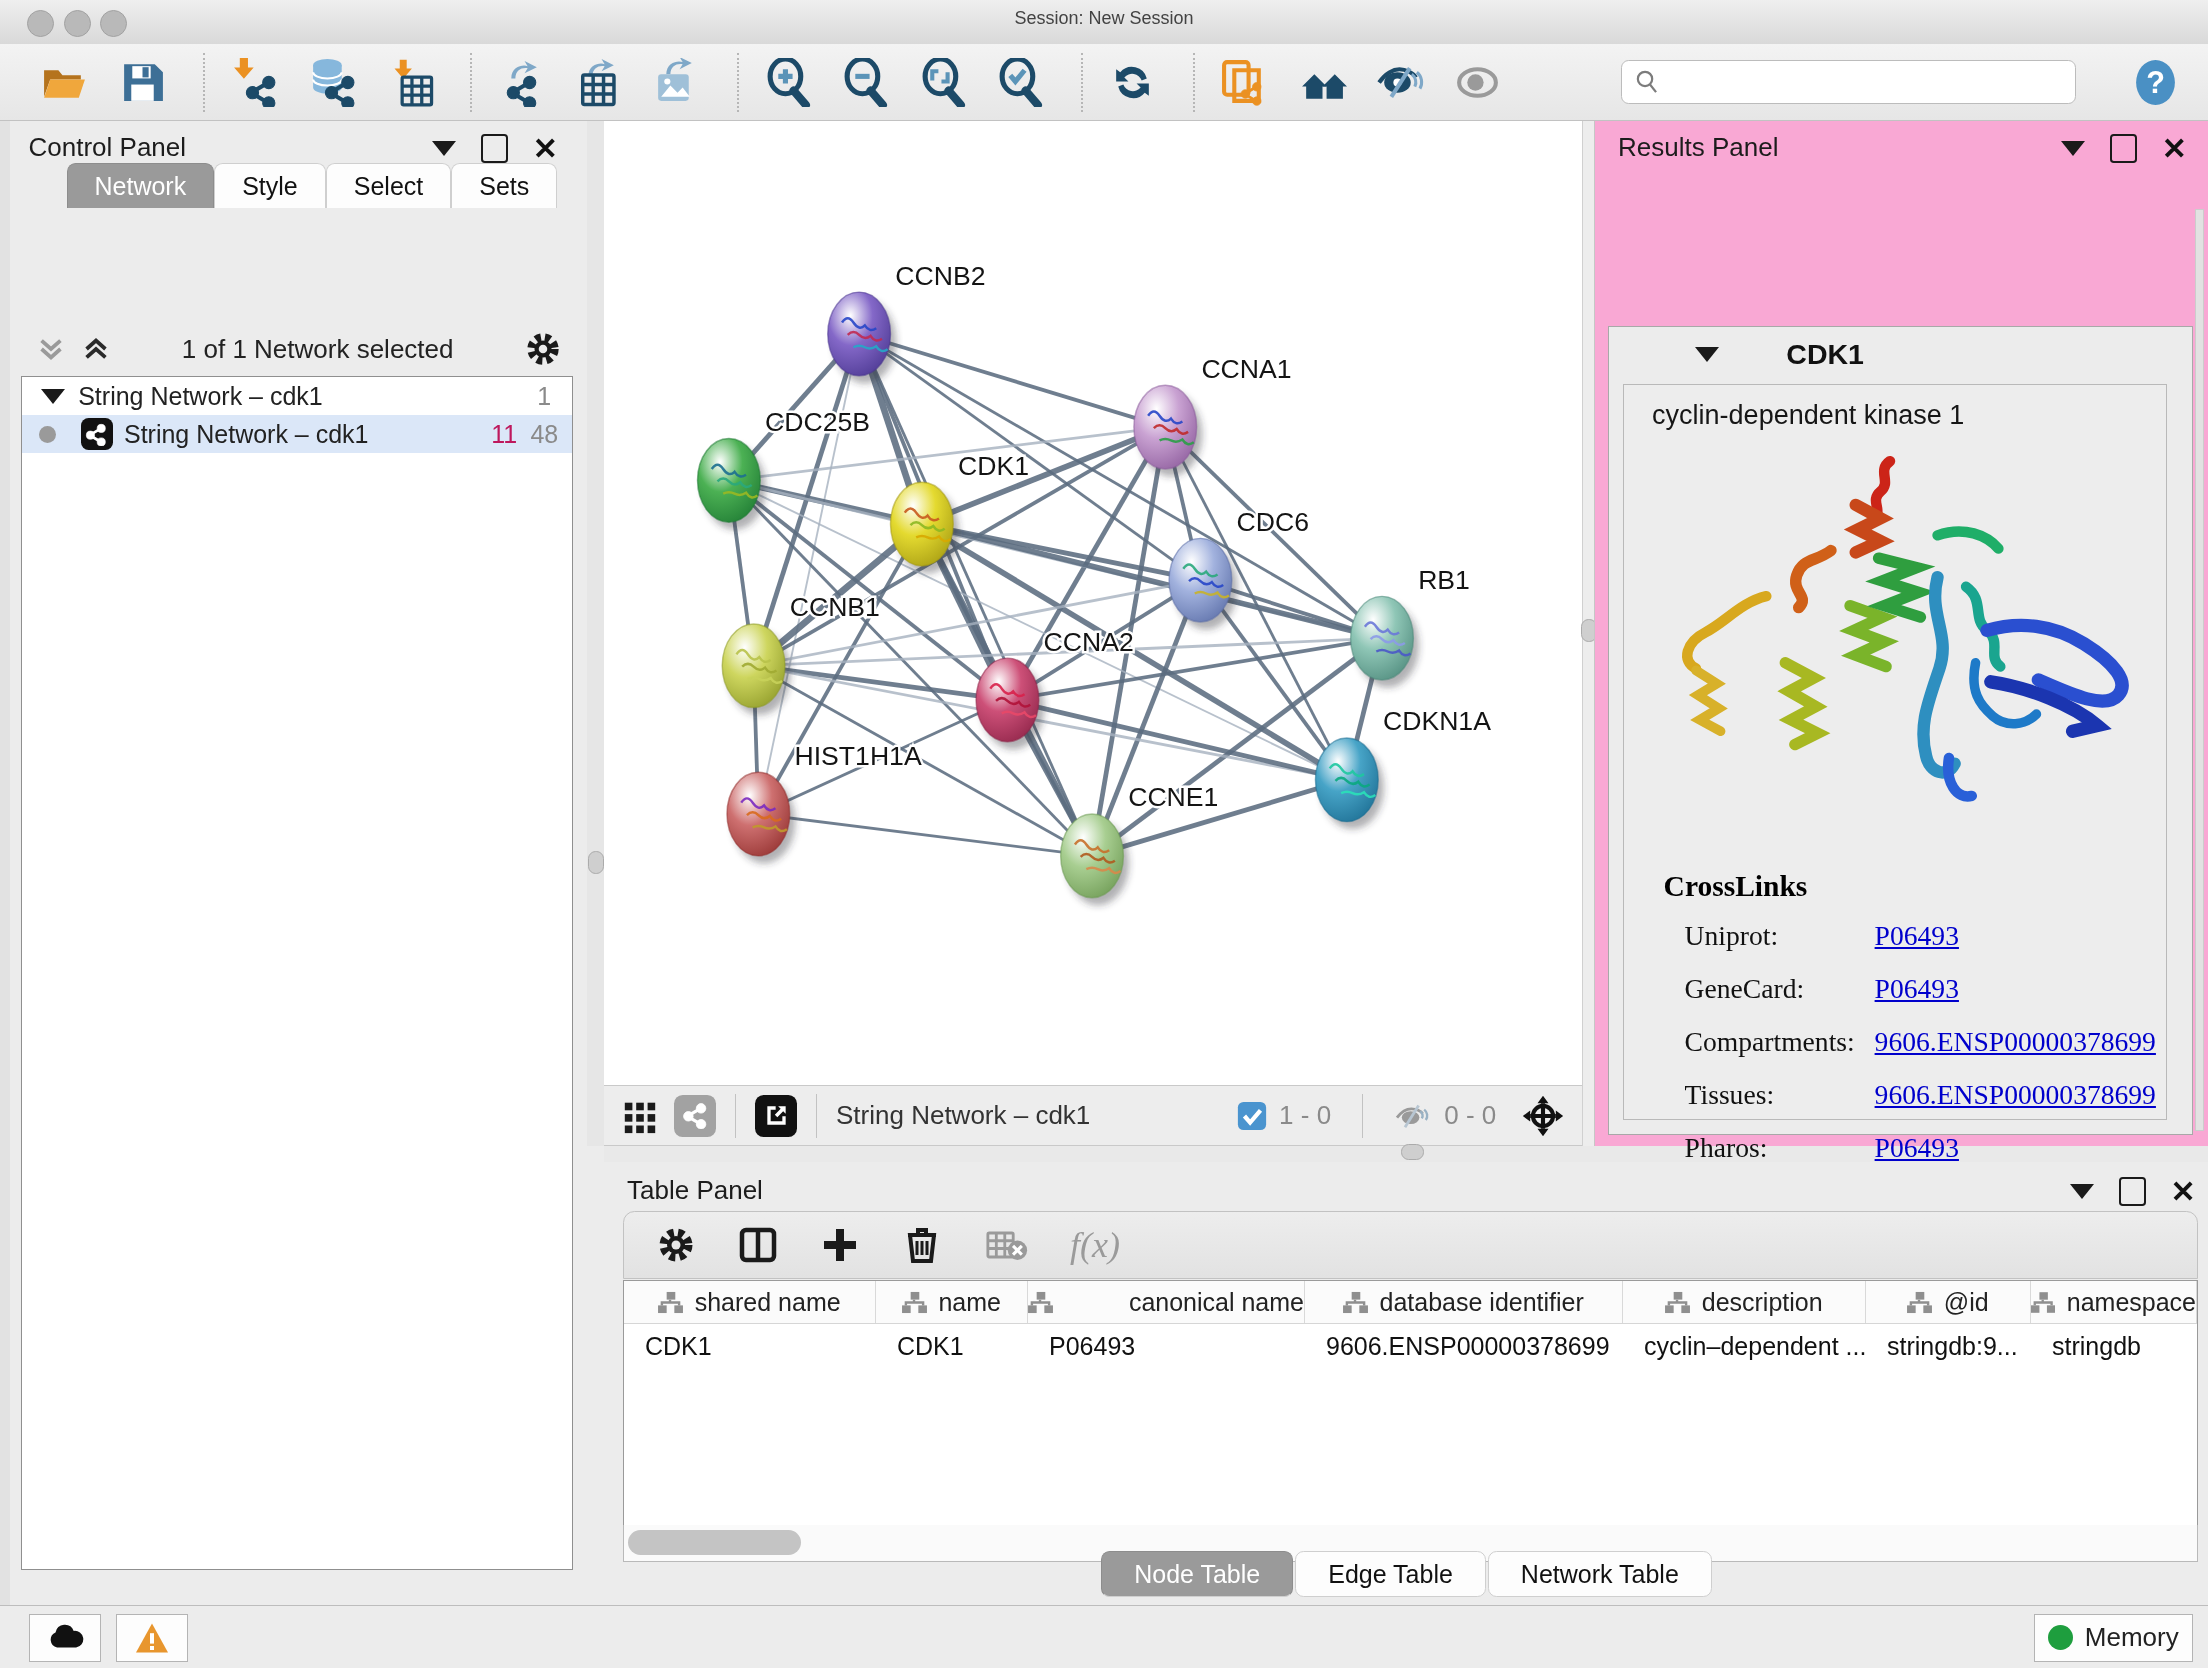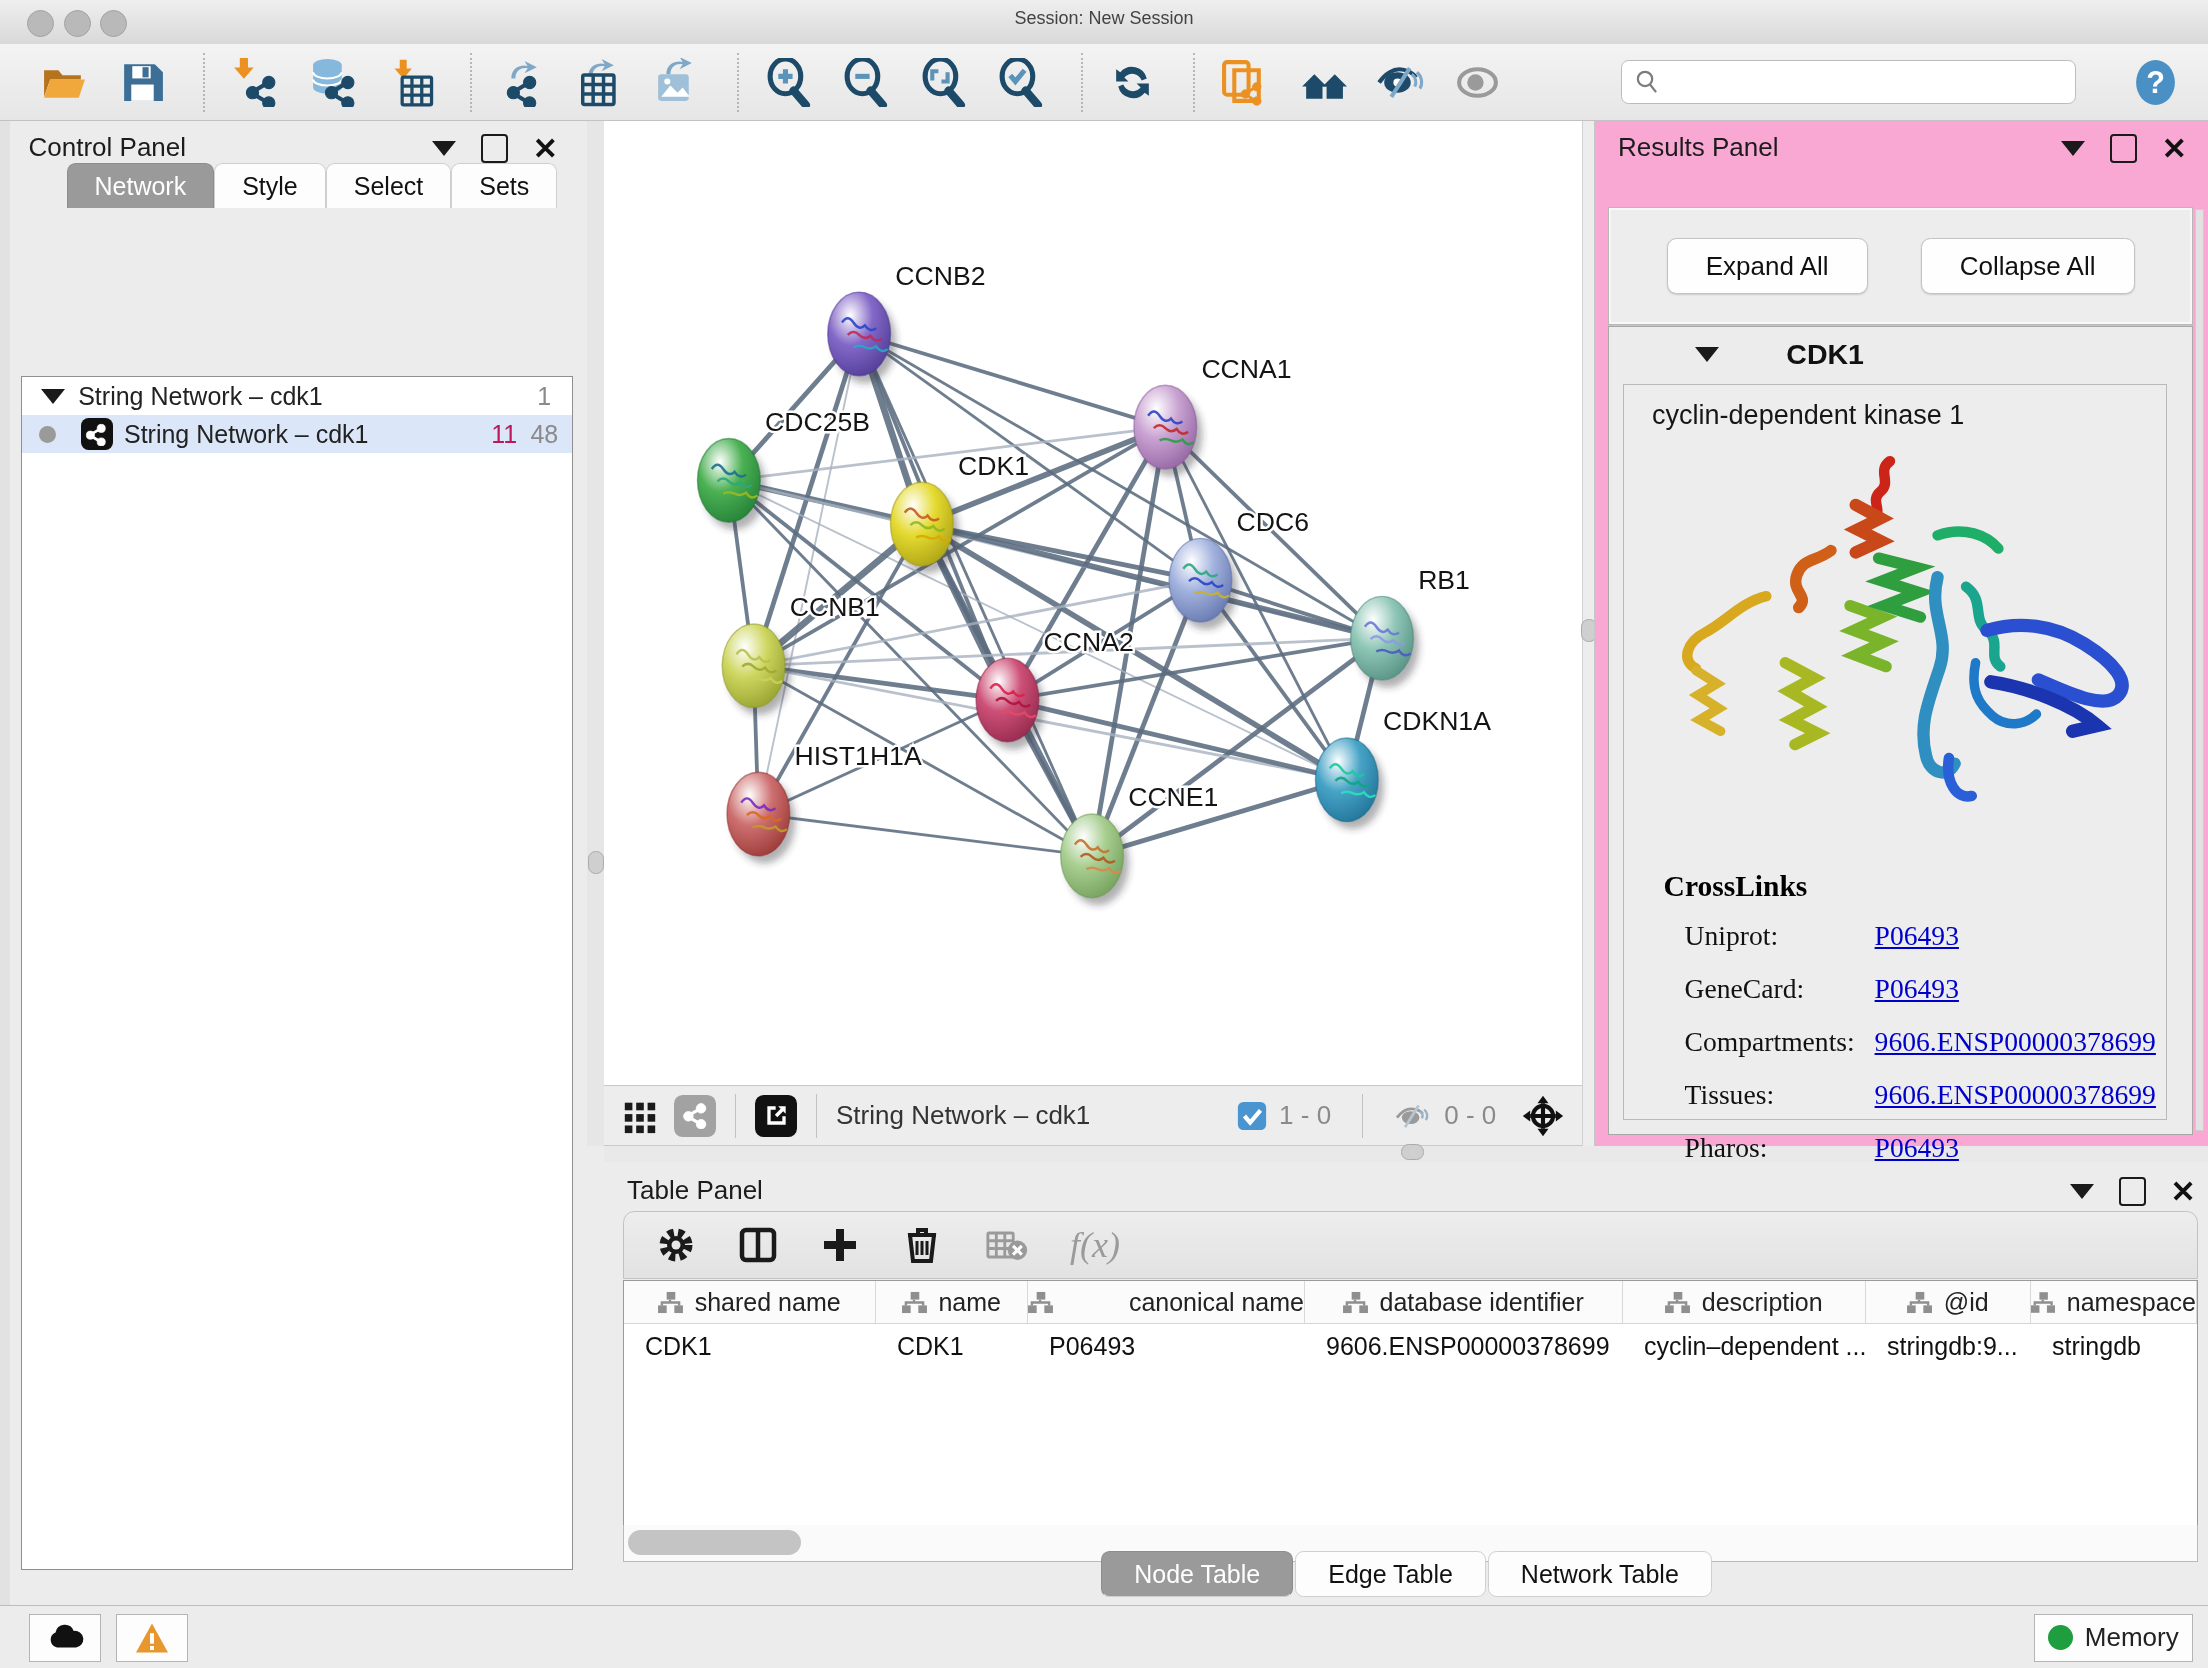--- a/index.html
+++ b/index.html
@@ -235,20 +235,34 @@
 <div id="left-strip" class="abs"></div>
 <div id="control-panel" class="abs">
   <div class="abs" style="left:19px;top:11.4px"><span class="panel-title">Control Panel</span></div>
   <div class="panel-ctrl abs" style="right:28.5px;top:13.3px">
     <span class="tri-down"></span>
     <span class="float-box"></span>
     <span class="close-x">✕</span>
   </div>
   <div class="abs" style="left:57px;top:42px">
     <span class="tab selected">Network</span><span class="tab">Style</span><span class="tab">Select</span><span class="tab">Sets</span>
+  </div>
+  <div class="abs" style="left:0;right:0;top:207px;height:42px;display:flex;align-items:center;padding:0 25px;">
+    <svg width="32" height="32" viewBox="0 0 34 34">
+      <path d="M7 8l10 9 10-9M7 17l10 9 10-9" stroke="#9a9a9a" stroke-width="4" fill="none"></path>
+      </svg>
+    <svg width="32" height="32" viewBox="0 0 34 34" style="margin-left:13.3px">
+      <path d="M7 26l10-9 10 9M7 17l10-9 10 9" stroke="#2a2a2a" stroke-width="4" fill="none"></path>
+      </svg>
+    <span style="flex:1;text-align:center;font-size:26px">1 of 1 Network selected</span>
+    <svg width="38" height="38" viewBox="0 0 40 40">
+      <circle cx="20" cy="20" r="12" fill="none" stroke="#1a1a1a" stroke-width="9" stroke-dasharray="5.5 4.2"></circle>
+        <circle cx="20" cy="20" r="9" fill="#1a1a1a"></circle>
+        <circle cx="20" cy="20" r="4.5" fill="#ececec"></circle>
+      </svg>
   </div>
   <div id="cp-list" class="abs">
     <div class="tree-row" id="cp-group-row">
       <span style="margin:0 13.3px 0 19px" class="tri-down"></span>
       <span>String Network – cdk1</span>
       <span class="count">1</span>
     </div>
     <div class="tree-row" id="cp-item-row">
       <span style="width:17px;height:17px;border-radius:50%;background:#9a9a9a;margin:0 19px 0 17px;flex:0 0 auto"></span>
       <span class="share-badge">
@@ -500,24 +514,20 @@
   <div class="knob abs" style="left:797px;top:-1.9px;width:21px;height:14.3px"></div>
 </div>
 
 <div id="results-panel" class="abs">
   <div class="abs" style="left:23px;top:11.4px"><span class="panel-title">Results Panel</span></div>
   <div class="panel-ctrl abs" style="right:21px;top:13.3px">
     <span class="tri-down"></span>
     <span class="float-box"></span>
     <span class="close-x">✕</span>
   </div>
-  <div id="rp-expand-box" class="abs">
-    <span class="rp-btn">Expand All</span>
-    <span class="rp-btn">Collapse All</span>
-  </div>
   <div id="rp-entry-box" class="abs">
     <div id="rp-entry-head">
       <span class="tri-down" style="margin:0 67px 0 86px"></span>
       <span>CDK1</span>
     </div>
     <div id="rp-inner" class="abs">
       <div id="rp-desc">cyclin-dependent kinase 1</div>
       <svg id="rp-structure" class="abs" viewBox="0 0 540 430">
         <g fill="none" stroke-linecap="round">
           <path d="M250 18 c-14 10 2 22-10 32 s 4 20-8 30" stroke="#cc2418" stroke-width="11"></path>

